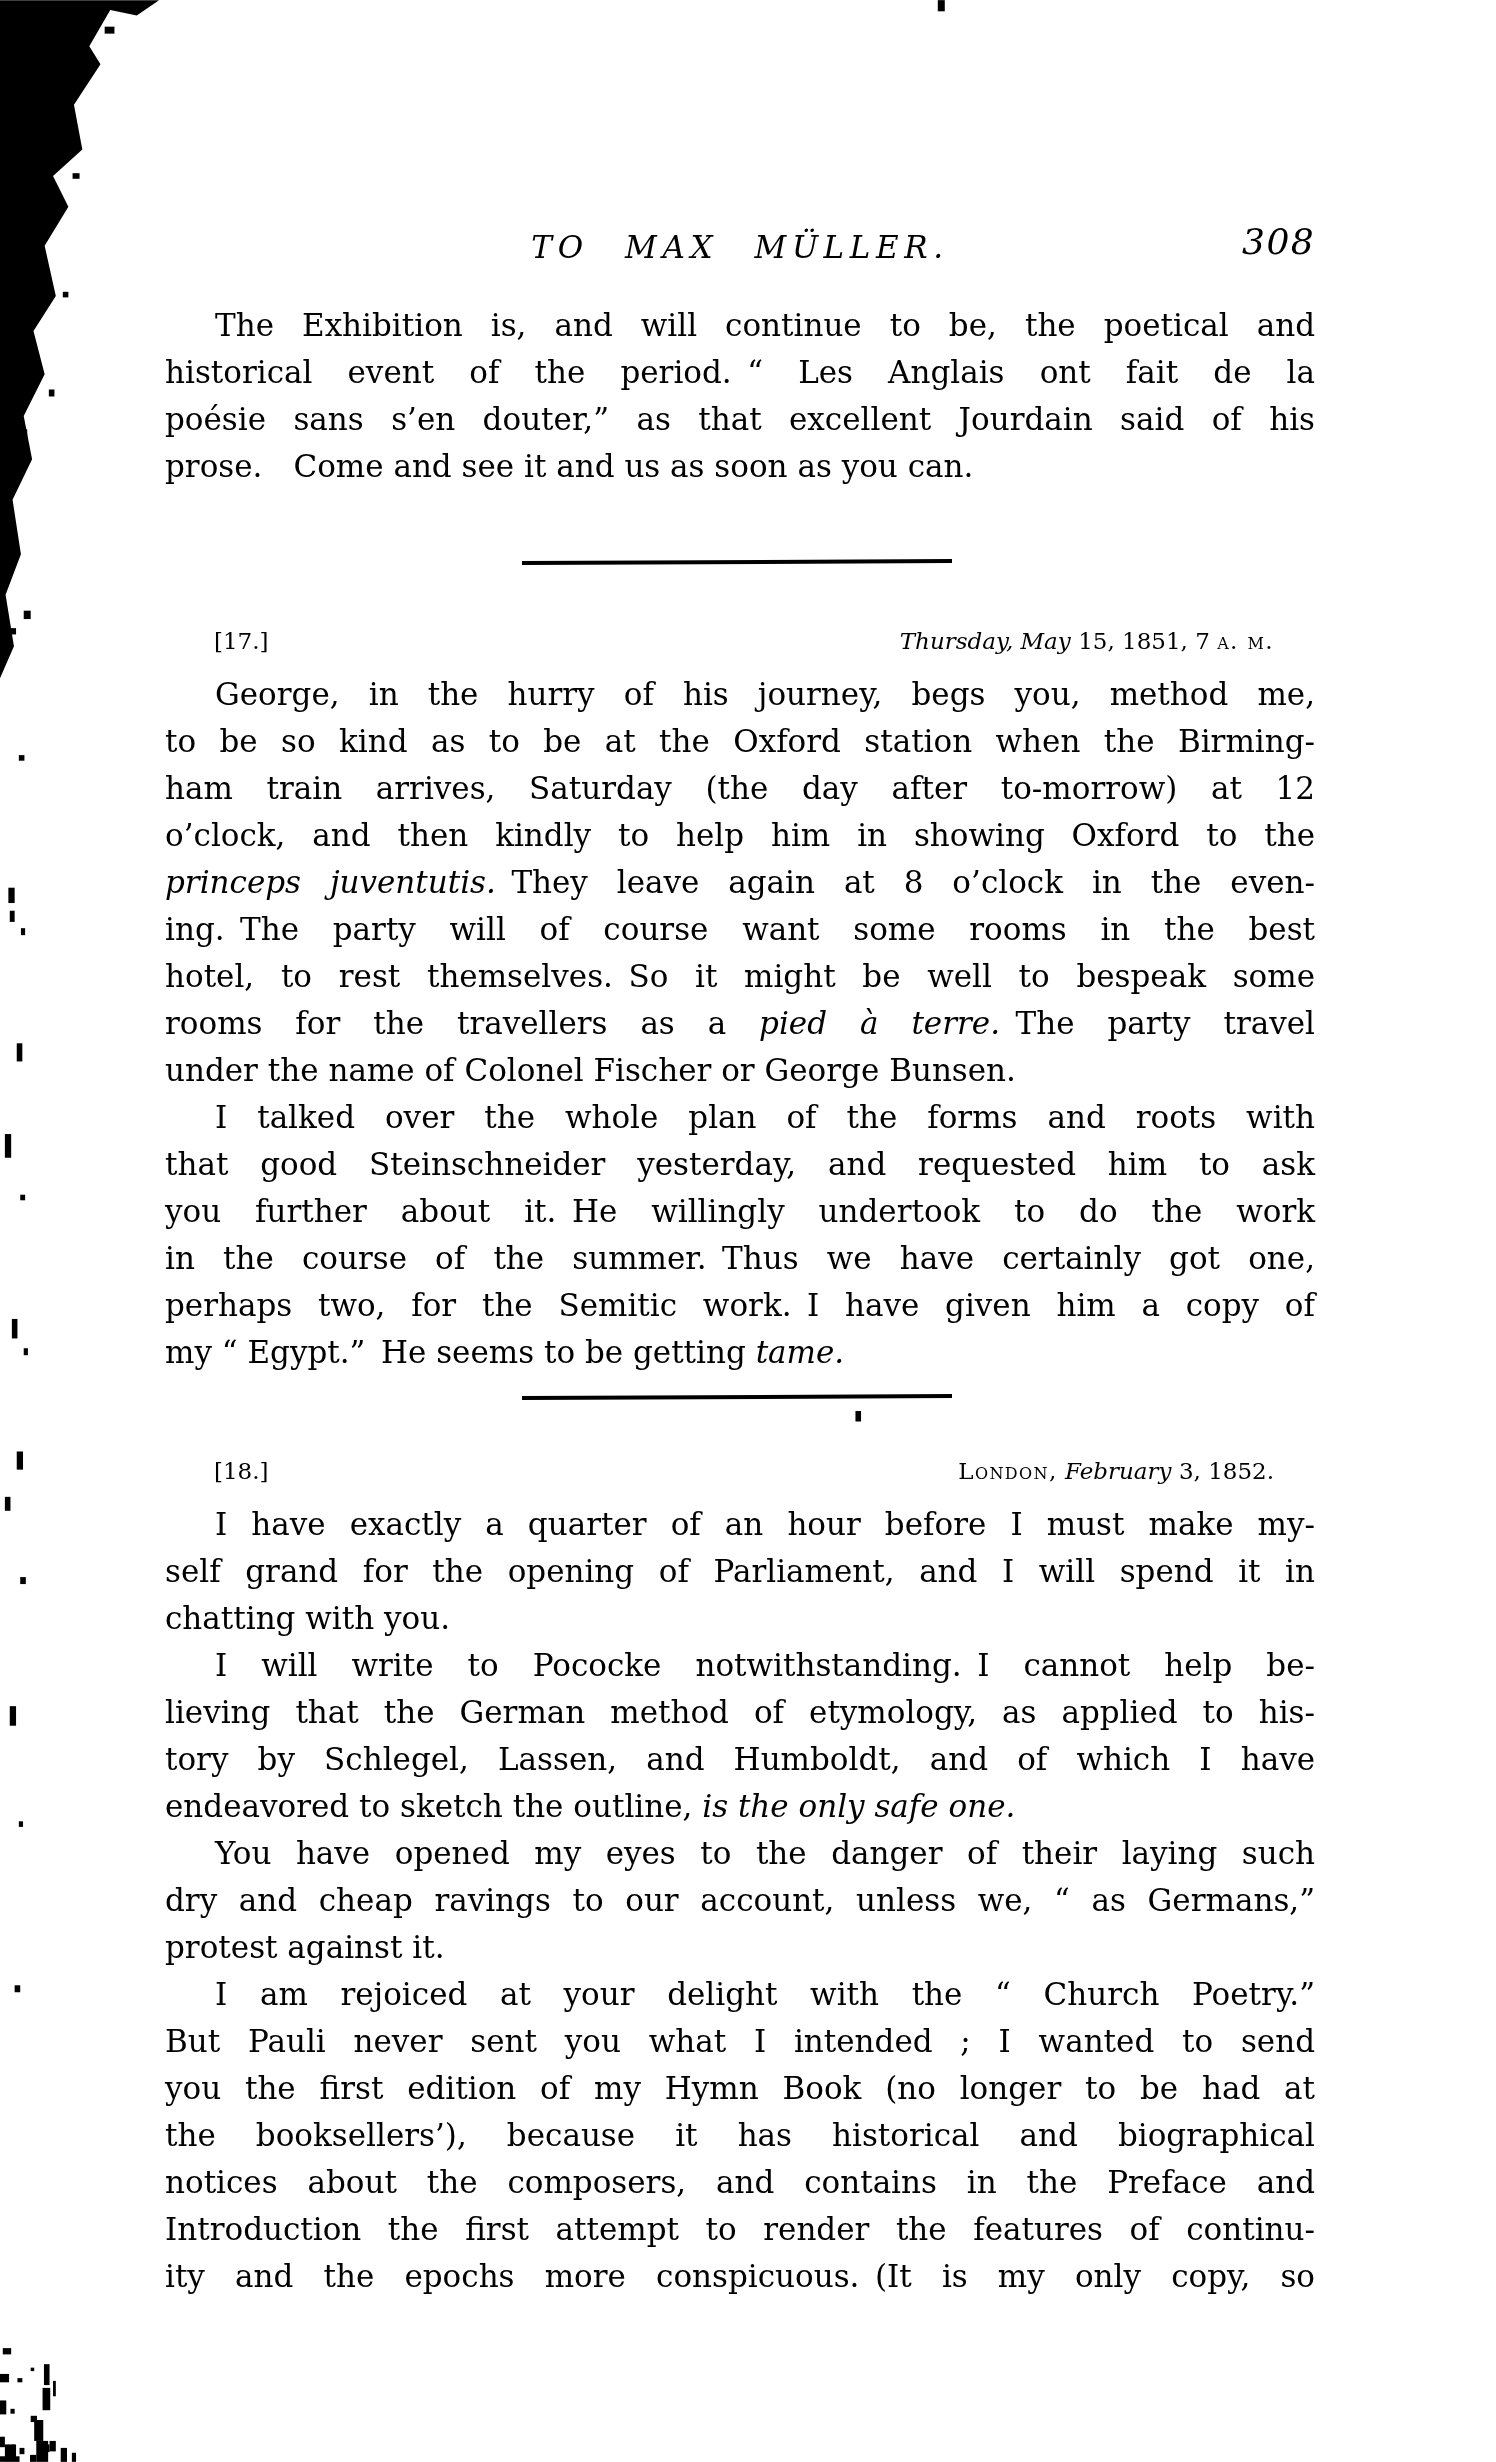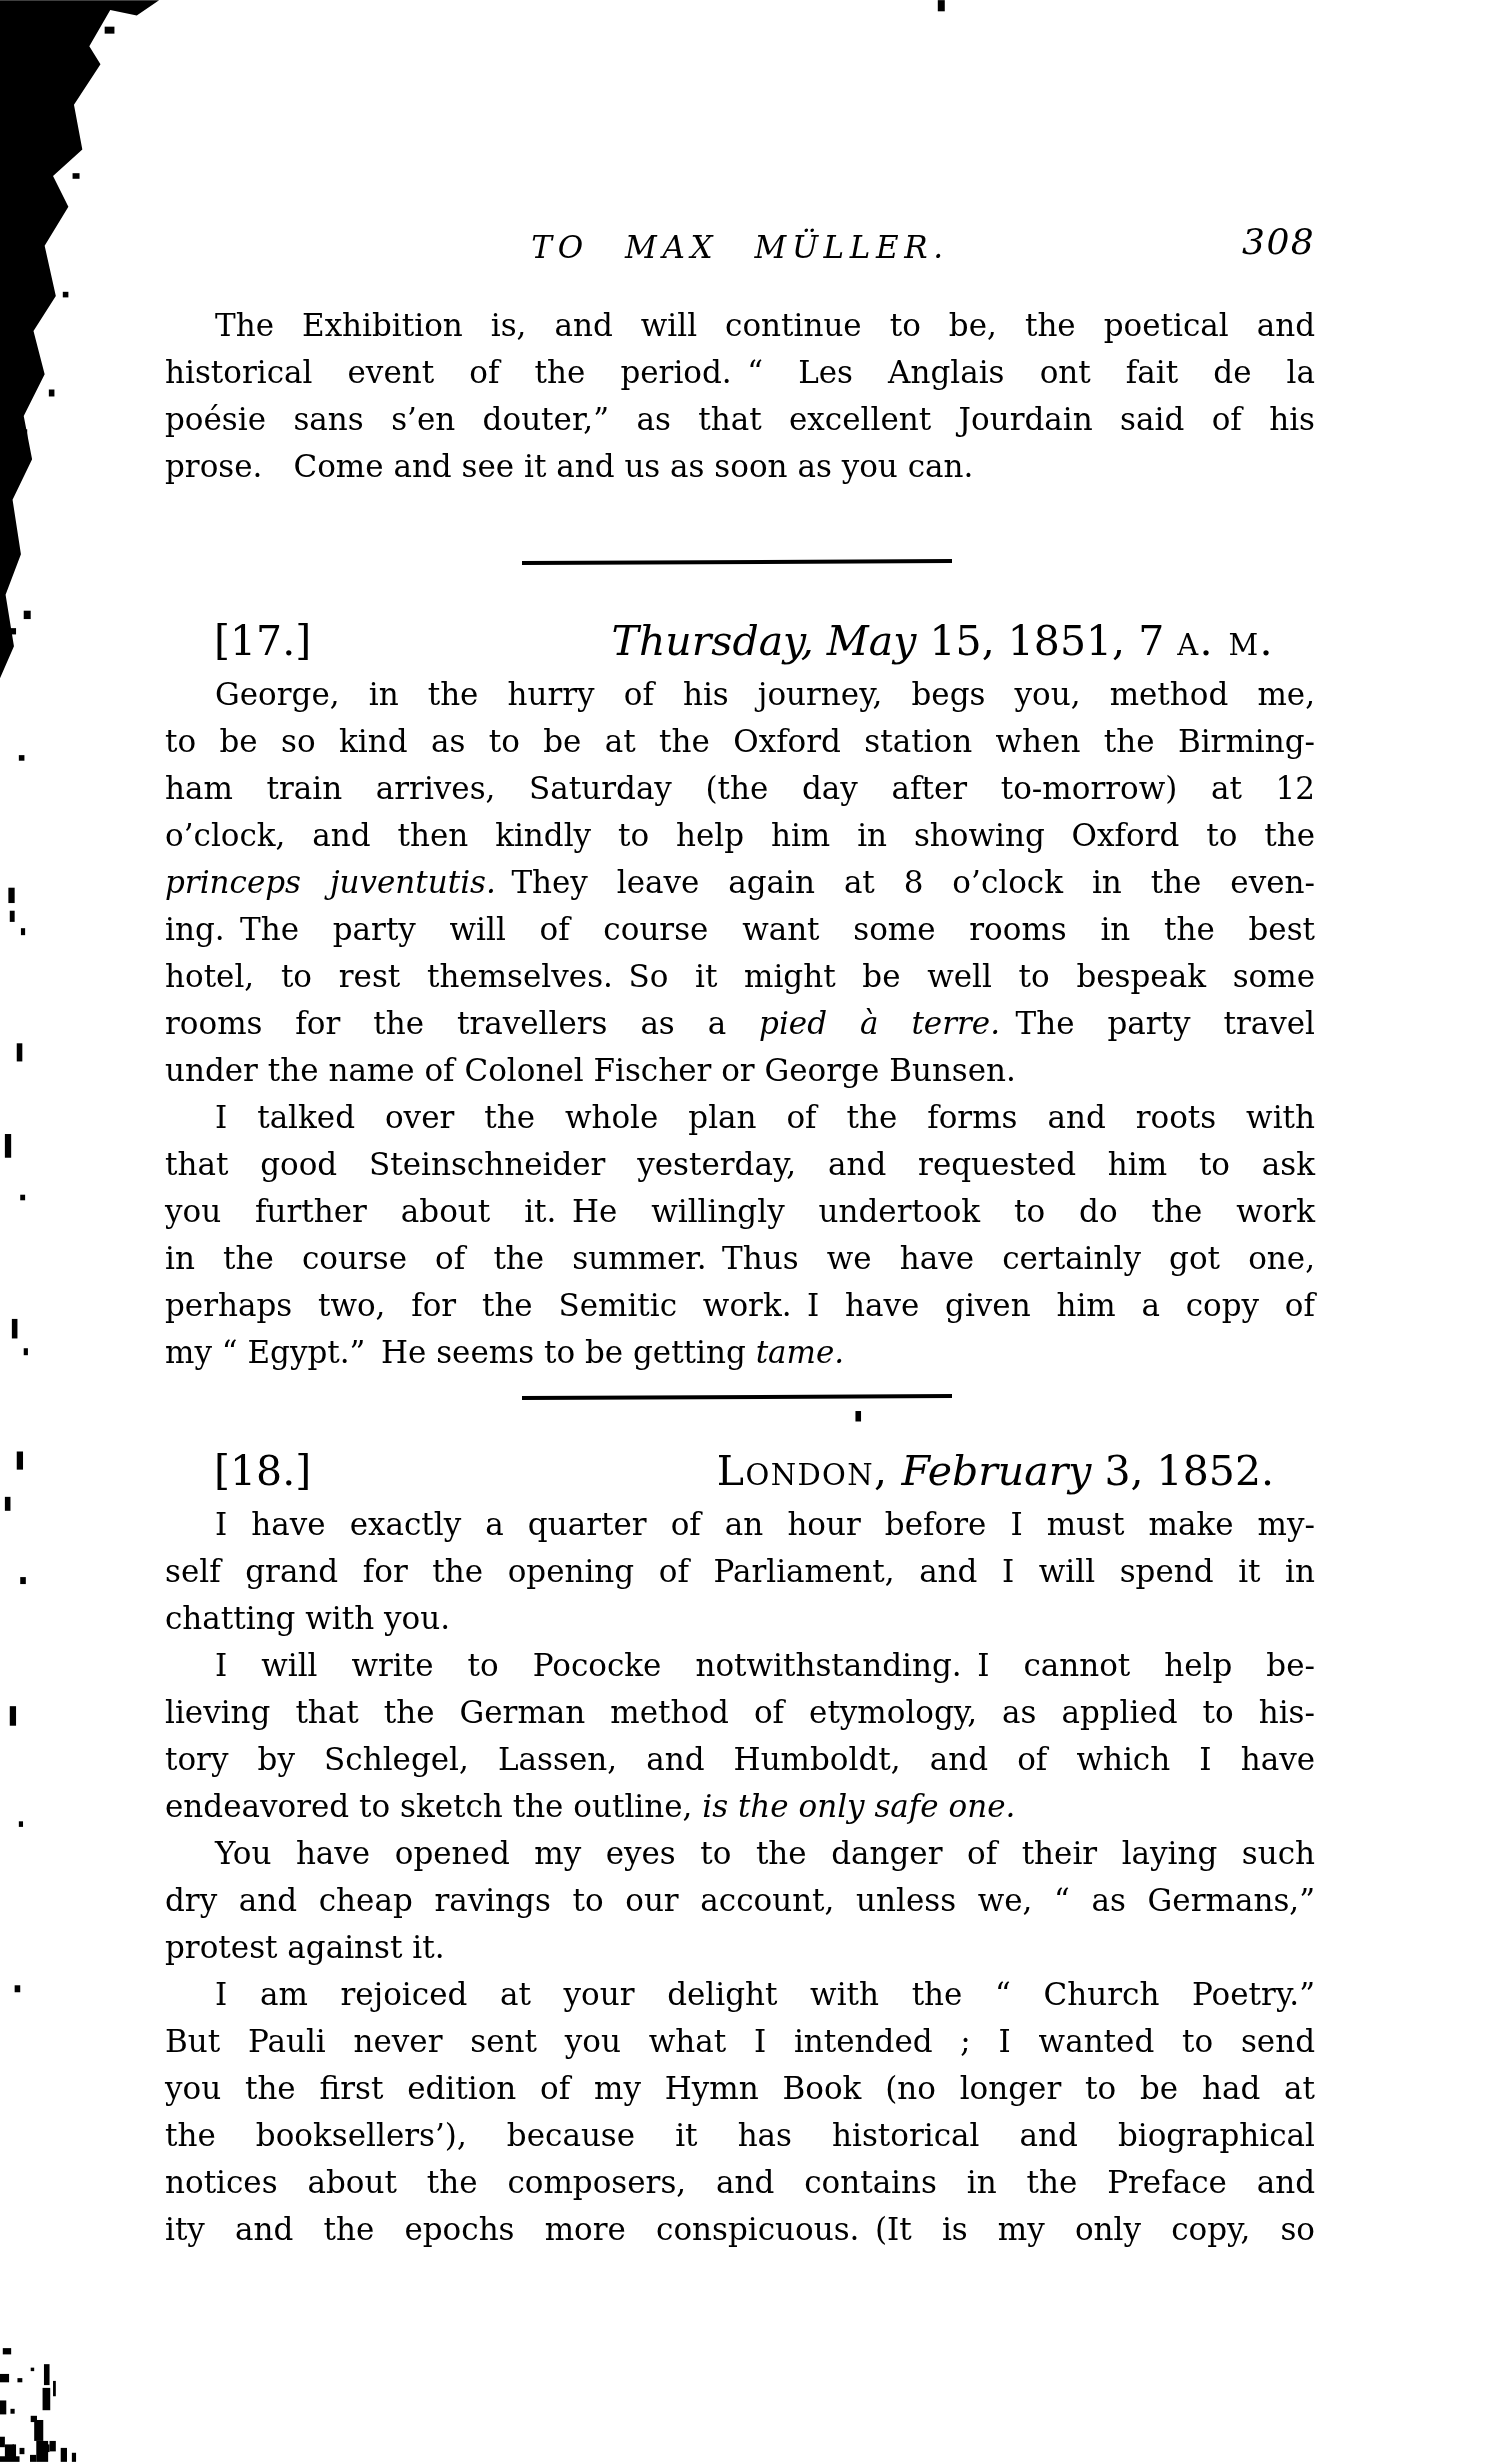--- a/index.html
+++ b/index.html
@@ -31,21 +31,21 @@
   #sec-1{top:618px;}
   #sec-2{top:1448px;}
   .divider{
     position:absolute;left:522px;width:430px;height:4.2px;background:#000;
     transform:rotate(-0.25deg);
   }
   #div-1{top:560px;}
   #div-2{top:1395px;}
   .heading{
     display:flex;justify-content:space-between;align-items:flex-start;
-    line-height:47px;font-size:41px;margin-bottom:6.3px;
+    line-height:47px;font-size:23px;margin-bottom:6.3px;
   }
   .heading .label{margin-left:49px;}
   .heading .dateline{margin-right:41px;}
   .line{
     font-size:31px;line-height:47px;
   }
   .line.j{text-align:justify;text-align-last:justify;text-justify:inter-word;}
   .line.nj{text-align:left;}
   .line.ind{text-indent:50px;}
   .i{font-style:italic;}
@@ -169,17 +169,18 @@
       <div class="line j"><span class="roman">tory by Schlegel, Lassen, and Humboldt, and of which I have</span></div>
       <div class="line nj"><span class="roman">endeavored to sketch the outline, </span><span class="i">is the only safe one.</span></div>
       <div class="line ind j"><span class="roman">You have opened my eyes to the danger of their laying such</span></div>
       <div class="line j"><span class="roman">dry and cheap ravings to our account, unless we, “ as Germans,”</span></div>
       <div class="line nj"><span class="roman">protest against it.</span></div>
       <div class="line ind j"><span class="roman">I am rejoiced at your delight with the “ Church Poetry.”</span></div>
       <div class="line j"><span class="roman">But Pauli never sent you what I intended ; I wanted to send</span></div>
       <div class="line j"><span class="roman">you the first edition of my Hymn Book (no longer to be had at</span></div>
       <div class="line j"><span class="roman">the booksellers’), because it has historical and biographical</span></div>
       <div class="line j"><span class="roman">notices about the composers, and contains in the Preface and</span></div>
+      <div class="line j"><span class="roman">Introduction the first attempt to render the features of continu-</span></div>
       <div class="line j"><span class="roman">ity and the epochs more conspicuous. (It is my only copy, so</span></div>
     </section>
 
 </div>
 
 
 </body></html>

